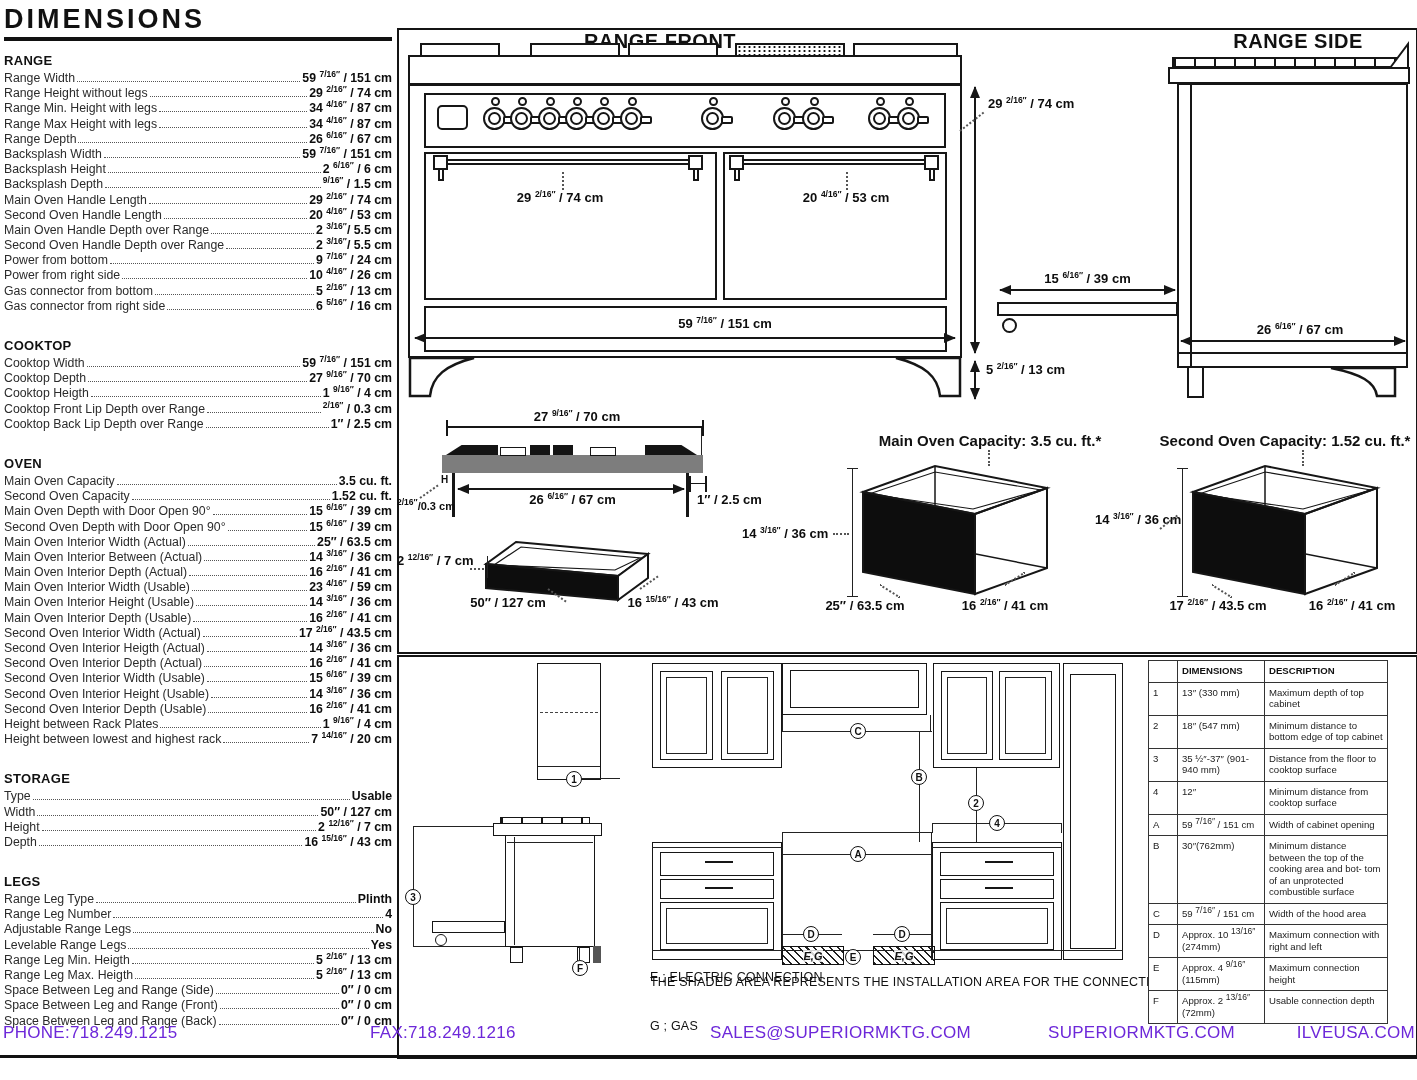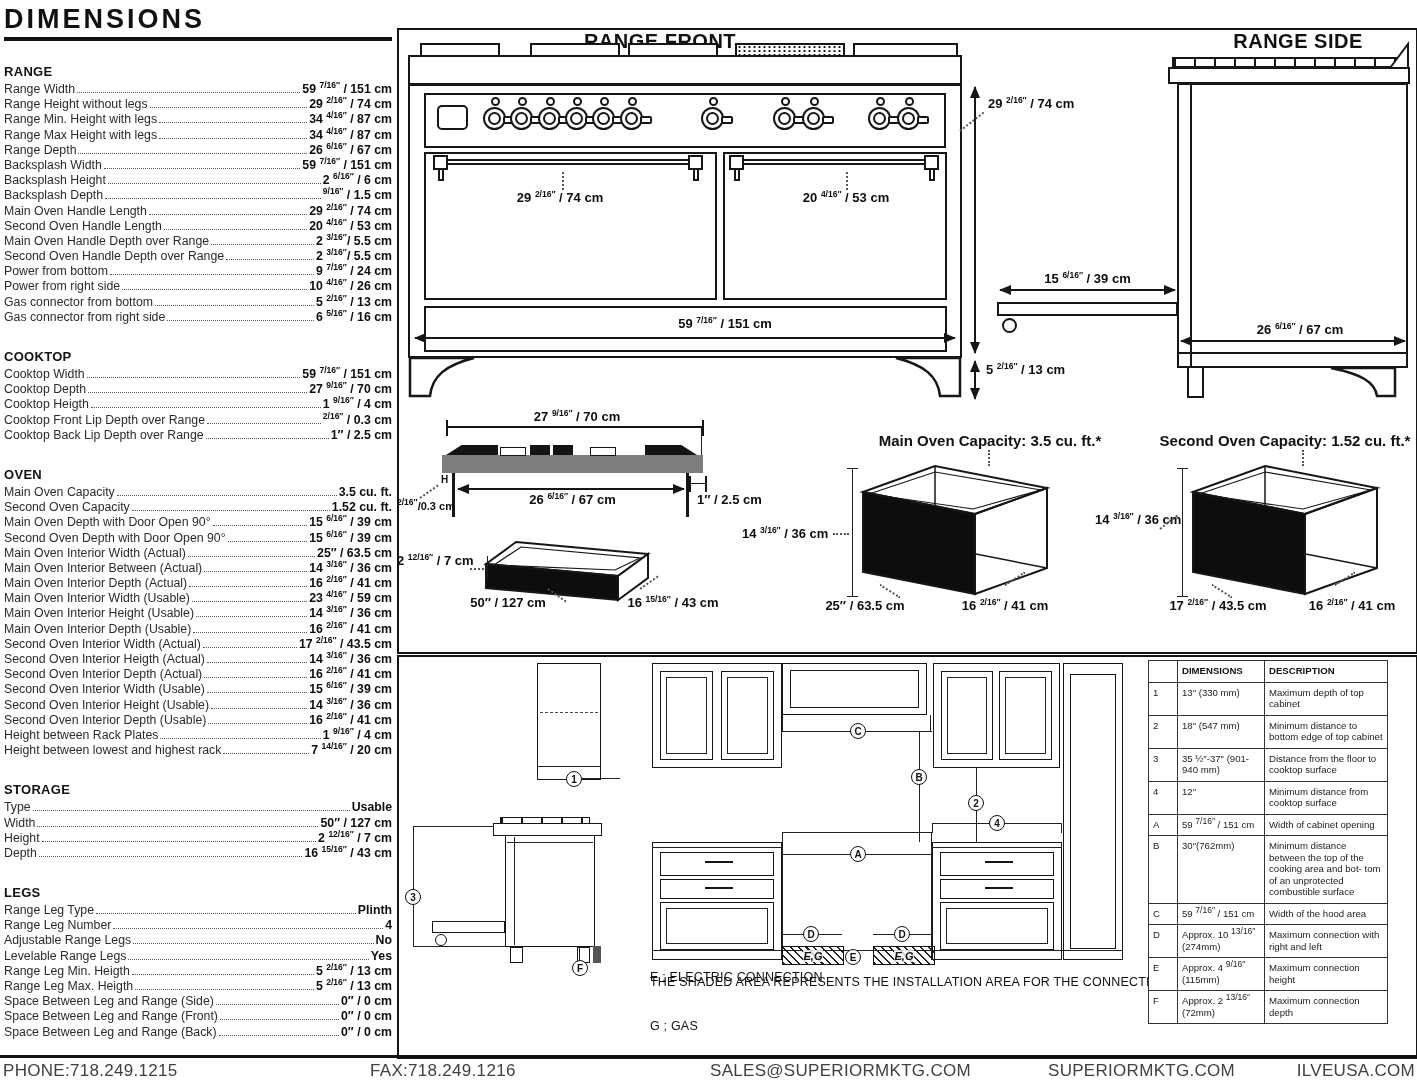--- a/index.html
+++ b/index.html
@@ -3,21 +3,21 @@
 <meta charset="utf-8">
 <style>
   html,body{margin:0;padding:0;background:#fff}
   .page{position:relative;width:1417px;height:1080px;background:#fff;overflow:hidden;
         font-family:"Liberation Sans",sans-serif;color:#111}
   
   .specs{position:absolute;left:4px;top:4px;width:388px}
   .specs h1{margin:0 0 0 0;font-size:27px;font-weight:bold;letter-spacing:3px;
             border-bottom:4px solid #111;padding-bottom:2px}
   .spec-section{margin-top:24px}
-  .spec-section:first-of-type{margin-top:23px}
+  .spec-section:first-of-type{margin-top:12px}
   .spec-heading{font-size:13px;font-weight:bold;letter-spacing:.3px;margin-bottom:3px}
   .spec-row{display:flex;align-items:baseline;height:15.2px;font-size:12.3px;line-height:15px}
   .spec-label{color:#2b2b2b;white-space:nowrap}
   .spec-leader{flex:1;border-bottom:1.5px dotted #555;margin:0 2px 3px 2px;min-width:8px}
   .spec-value{font-weight:bold;color:#0d0d0d;white-space:nowrap}
   sup{font-size:8.5px;line-height:0}
   
   .box{position:absolute;border:2px solid #141414}
   .rect{position:absolute;border:2px solid #161616;background:#fff;box-sizing:border-box}
   .thin{border-width:1.5px}
@@ -64,21 +64,21 @@
   .note{position:absolute;font-size:12.5px;color:#111;white-space:nowrap;letter-spacing:.2px}
   .fnote{position:absolute;font-size:9.5px;line-height:12.5px;text-align:right;color:#222}
   
   .tbl{position:absolute;left:1148px;top:660px;width:240px;border-collapse:collapse;font-size:9.6px;background:#fff}
   .tbl td,.tbl th{border:1.2px solid #333;padding:4px 4px 5px 4px;vertical-align:top;text-align:left;line-height:11.5px;color:#222}
   .tbl th{font-weight:bold;color:#111}
   .tbl .refc{width:20px;text-align:left}
   .tbl .dimc{width:78px}
   
   .footrule{position:absolute;left:0;top:1055px;width:1417px;border-top:3px solid #111}
-  .foot{position:absolute;top:1061px;font-size:17px;letter-spacing:.3px;white-space:nowrap;color:#404040}
+  .foot{position:absolute;top:1023px;font-size:17px;letter-spacing:.3px;white-space:nowrap;color:#6d28d9}
   svg{position:absolute;overflow:visible}
 </style>
 </head>
 <body>
 
 <div class="page">
 
   <div class="specs">
     <h1>DIMENSIONS</h1>
     <div>
@@ -707,21 +707,21 @@
           <td>Maximum connection with right and left</td>
         </tr>
         <tr>
           <td class="refc">E</td>
           <td class="dimc">Approx. 4 <sup>9/16″</sup> (115mm)</td>
           <td>Maximum connection height</td>
         </tr>
         <tr>
           <td class="refc">F</td>
           <td class="dimc">Approx. 2 <sup>13/16″</sup> (72mm)</td>
-          <td>Maximum connection depth</td>
+          <td>Usable connection depth</td>
         </tr>
       </tbody>
   </table>
 
   <div class="footrule"></div>
   <div class="foot" style="left:3px">PHONE:718.249.1215</div>
   <div class="foot" style="left:370px">FAX:718.249.1216</div>
   <div class="foot" style="left:710px">SALES@SUPERIORMKTG.COM</div>
   <div class="foot" style="left:1048px">SUPERIORMKTG.COM</div>
   <div class="foot" style="right:2px">ILVEUSA.COM</div>

